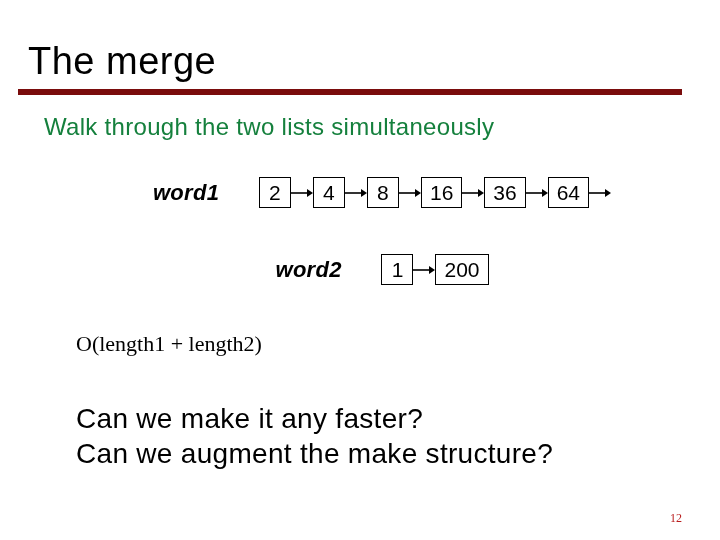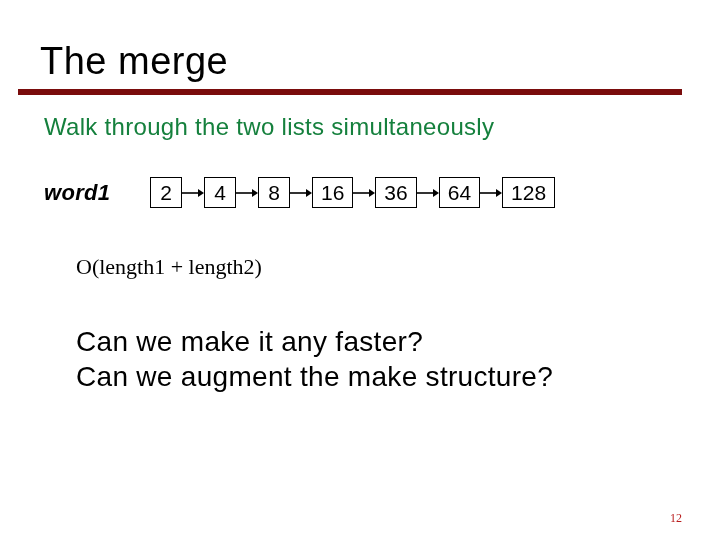--- a/index.html
+++ b/index.html
@@ -18,40 +18,41 @@
     box-sizing: border-box;
   }
   .title-block {
     padding: 40px 0 0 24px;
   }
   .title {
     font-size: 38px;
     font-weight: 400;
     color: #000;
     letter-spacing: 0.5px;
-    margin: 0 0 6px 16px;
+    margin: 0 0 6px 4px;
   }
   .rule {
     height: 6px;
     background: #7a0c0c;
     margin: 0 38px 0 18px;
   }
   .subtitle {
     font-size: 24px;
     color: #15803d;
     margin: 18px 0 0 44px;
     letter-spacing: 0.3px;
   }
   .lists {
     margin: 36px 0 0 44px;
   }
   .listrow {
     display: flex;
     align-items: center;
     margin-bottom: 46px;
+    justify-content: center;
   }
   .label {
     font-style: italic;
     font-weight: 600;
     font-size: 22px;
     width: 106px;
     letter-spacing: 0.3px;
   }
   .chain {
     display: flex;
@@ -151,24 +152,36 @@
               <polygon points="16,2 22,6 16,10" fill="#000"></polygon>
             </svg>
           </span>
         <span class="node">64</span>
         <span class="arrow">
             <svg width="22" height="12">
               <line x1="0" y1="6" x2="16" y2="6" stroke="#000" stroke-width="1.6"></line>
               <polygon points="16,2 22,6 16,10" fill="#000"></polygon>
             </svg>
           </span>
-        <span class="node">128</span>
       </span>
     </div>
 
+    <div class="listrow">
+      <span class="label">word2</span>
+      <span class="chain">
+        <span class="node">1</span>
+        <span class="arrow">
+            <svg width="22" height="12">
+              <line x1="0" y1="6" x2="16" y2="6" stroke="#000" stroke-width="1.6"></line>
+              <polygon points="16,2 22,6 16,10" fill="#000"></polygon>
+            </svg>
+          </span>
+        <span class="node">200</span>
+      </span>
+    </div>
 
   </div>
 
   <div class="complexity">O(length1 + length2)</div>
 
   <div class="questions">
     <div>Can we make it any faster?</div>
     <div>Can we augment the make structure?</div>
   </div>
 

